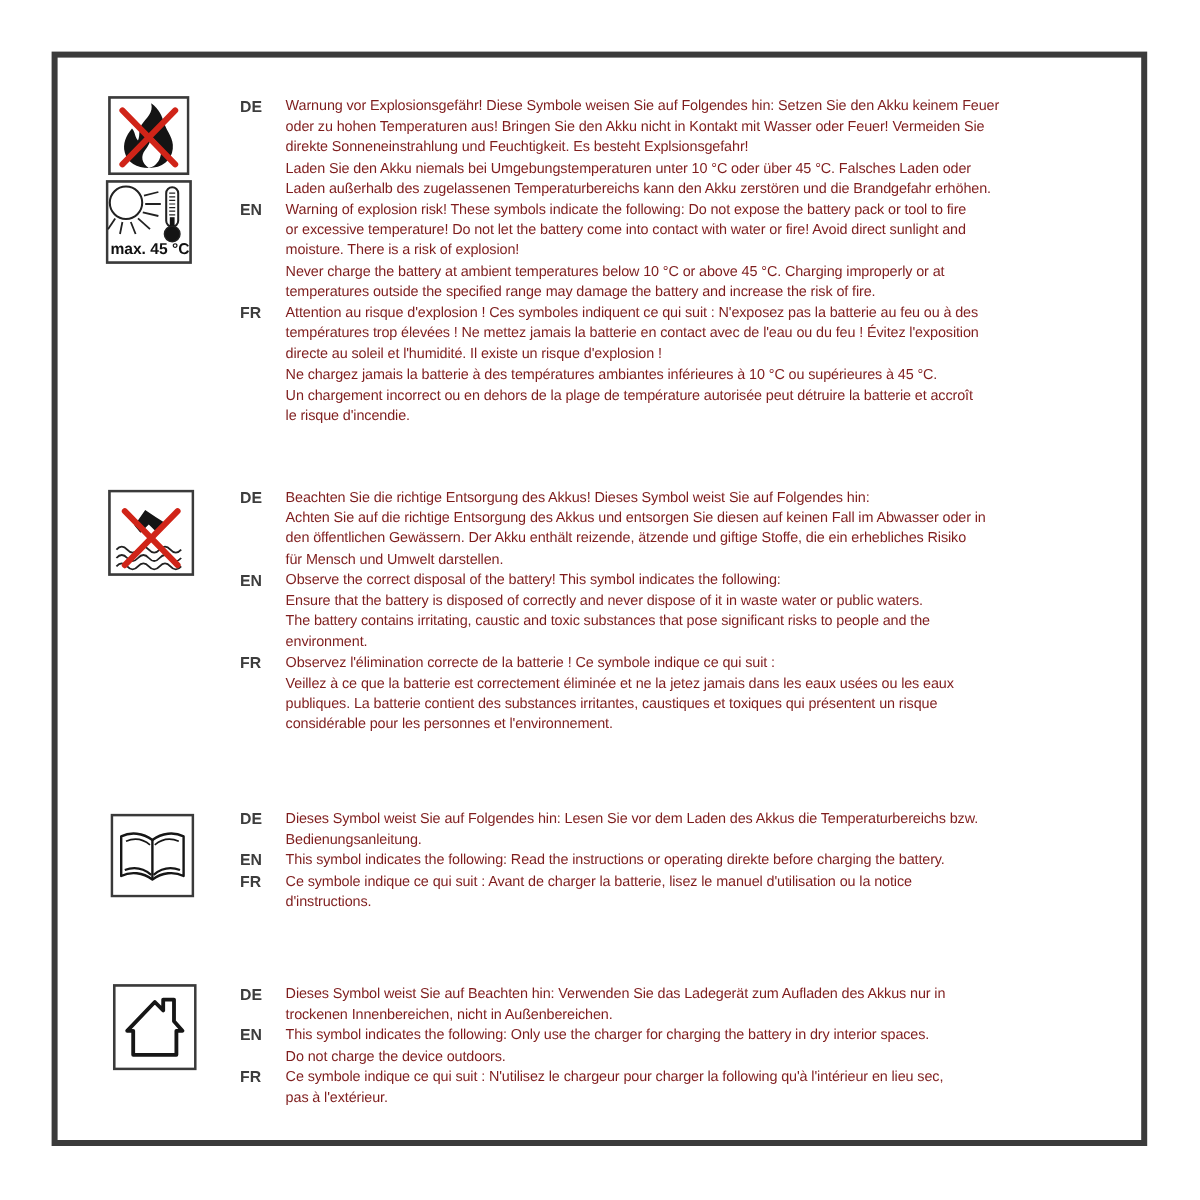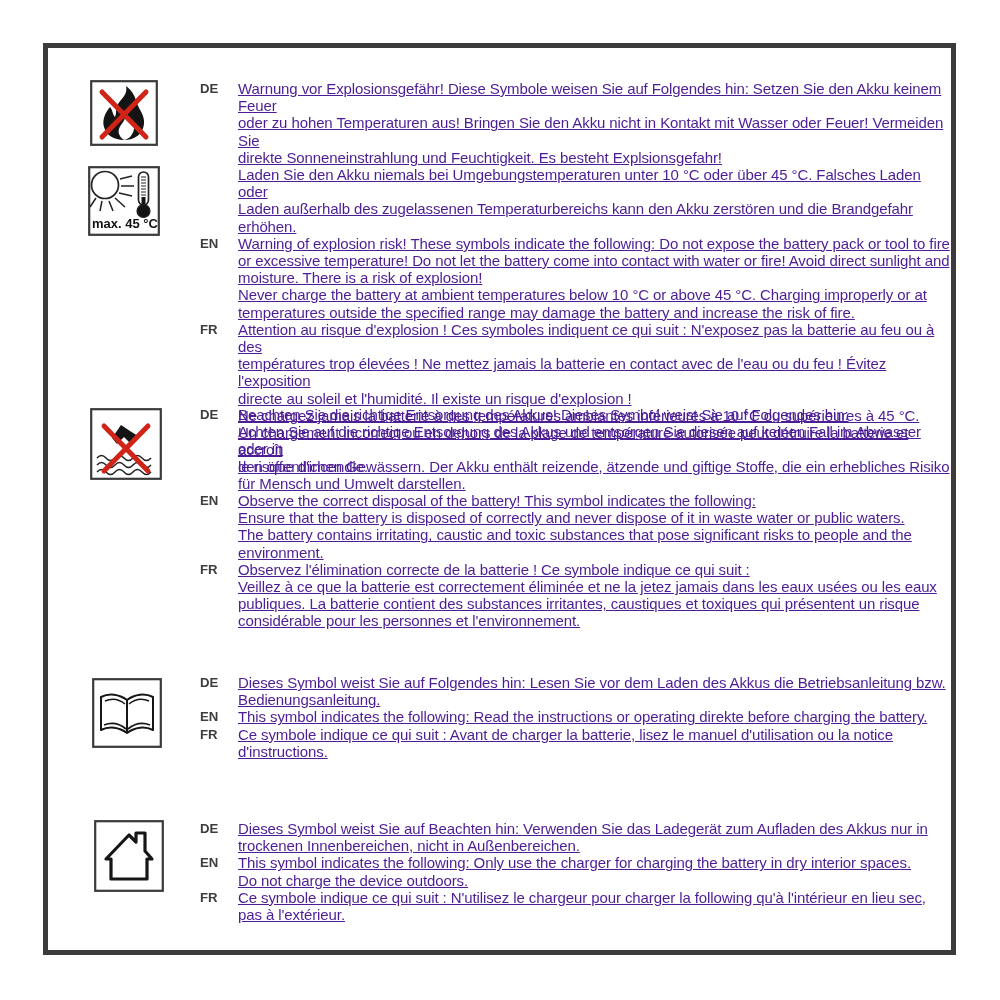--- a/index.html
+++ b/index.html
@@ -40,26 +40,25 @@
   .lang {
     width: 38px;
     flex: 0 0 38px;
     font-weight: bold;
     font-size: 13.2px;
     line-height: 17.2px;
     color: #3d3d3d;
   }
   .text {
     flex: 1;
-    font-size: 15px;
+    font-size: 12px;
     line-height: 17.2px;
-    color: #4c1d95;
+    color: #7f1d1d;
     white-space: pre-line;
     letter-spacing: -0.1px;
-    text-decoration: underline;
   }
   svg { display: block; }
   svg text {
     font-family: "Liberation Sans", sans-serif;
     font-weight: bold;
   }
   
   #entries-0 { top: 80px; }
   #entries-1 { top: 406px; }
   #entries-2 { top: 674px; }
@@ -73,21 +72,21 @@
 
   <div class="icon-box" style="left:90px; top:80px;">
     <svg width="68" height="66" viewBox="0 0 68 66">
       <rect x="1.2" y="1.2" width="65.6" height="63.6" fill="#ffffff" stroke="#3a3a3a" stroke-width="2.2"></rect>
       <path d="M36 6 C38 14 32 18 28 24 C25 29 27 33 25 37 C22 34 23 30 20 27 C15 33 12 40 14 47 C16 55 24 60 34 60 C45 60 53 54 54 44 C55 35 49 30 47 23 C45 17 43 11 36 6 Z" fill="#141414"></path>
       <path d="M34 60 C28 56 27 50 31 45 C34 41 36 38 35 33 C41 38 45 43 44 49 C43 55 39 59 34 60 Z" fill="#ffffff"></path>
       <line x1="12" y1="12" x2="56" y2="57" stroke="#d02418" stroke-width="5" stroke-linecap="round"></line>
       <line x1="56" y1="12" x2="12" y2="57" stroke="#d02418" stroke-width="5" stroke-linecap="round"></line>
     </svg>
   </div>
-  <div class="icon-box" style="left:88px; top:150px;margin-top:16px;">
+  <div class="icon-box" style="left:88px; top:150px;">
     <svg width="72" height="70" viewBox="0 0 72 70">
       <rect x="1.2" y="1.2" width="69.6" height="67.6" fill="#ffffff" stroke="#3a3a3a" stroke-width="2.2"></rect>
       <circle cx="17" cy="19" r="13.5" fill="#ffffff" stroke="#222222" stroke-width="1.7"></circle>
       <g stroke="#222222" stroke-width="1.5">
         <line x1="32" y1="13" x2="44" y2="10"></line>
         <line x1="33" y1="20" x2="46" y2="20"></line>
         <line x1="31" y1="27" x2="44" y2="30"></line>
         <line x1="27" y1="32" x2="37" y2="41"></line>
         <line x1="21" y1="35" x2="25" y2="45"></line>
         <line x1="14" y1="35" x2="12" y2="45"></line>
@@ -184,21 +183,21 @@
       <path d="M12 47 C20 44 28 46 34 51" fill="none" stroke="#161616" stroke-width="1.8"></path>
       <path d="M58 47 C50 44 42 46 36 51" fill="none" stroke="#161616" stroke-width="1.8"></path>
       <line x1="35" y1="22" x2="35" y2="55" stroke="#161616" stroke-width="2"></line>
       <path d="M13 23 C20 20 27 21 33 26" fill="none" stroke="#161616" stroke-width="1.4"></path>
       <path d="M57 23 C50 20 43 21 37 26" fill="none" stroke="#161616" stroke-width="1.4"></path>
     </svg>
   </div>
   <div id="entries-2" class="entries section">
   <div class="entry">
     <div class="lang">DE</div>
-    <div class="text">Dieses Symbol weist Sie auf Folgendes hin: Lesen Sie vor dem Laden des Akkus die Betriebsanleitung bzw.
+    <div class="text">Dieses Symbol weist Sie auf Folgendes hin: Lesen Sie vor dem Laden des Akkus die Temperaturbereichs bzw.
 Bedienungsanleitung.</div>
   </div>
 
   <div class="entry">
     <div class="lang">EN</div>
     <div class="text">This symbol indicates the following: Read the instructions or operating direkte before charging the battery.</div>
   </div>
 
   <div class="entry">
     <div class="lang">FR</div>

